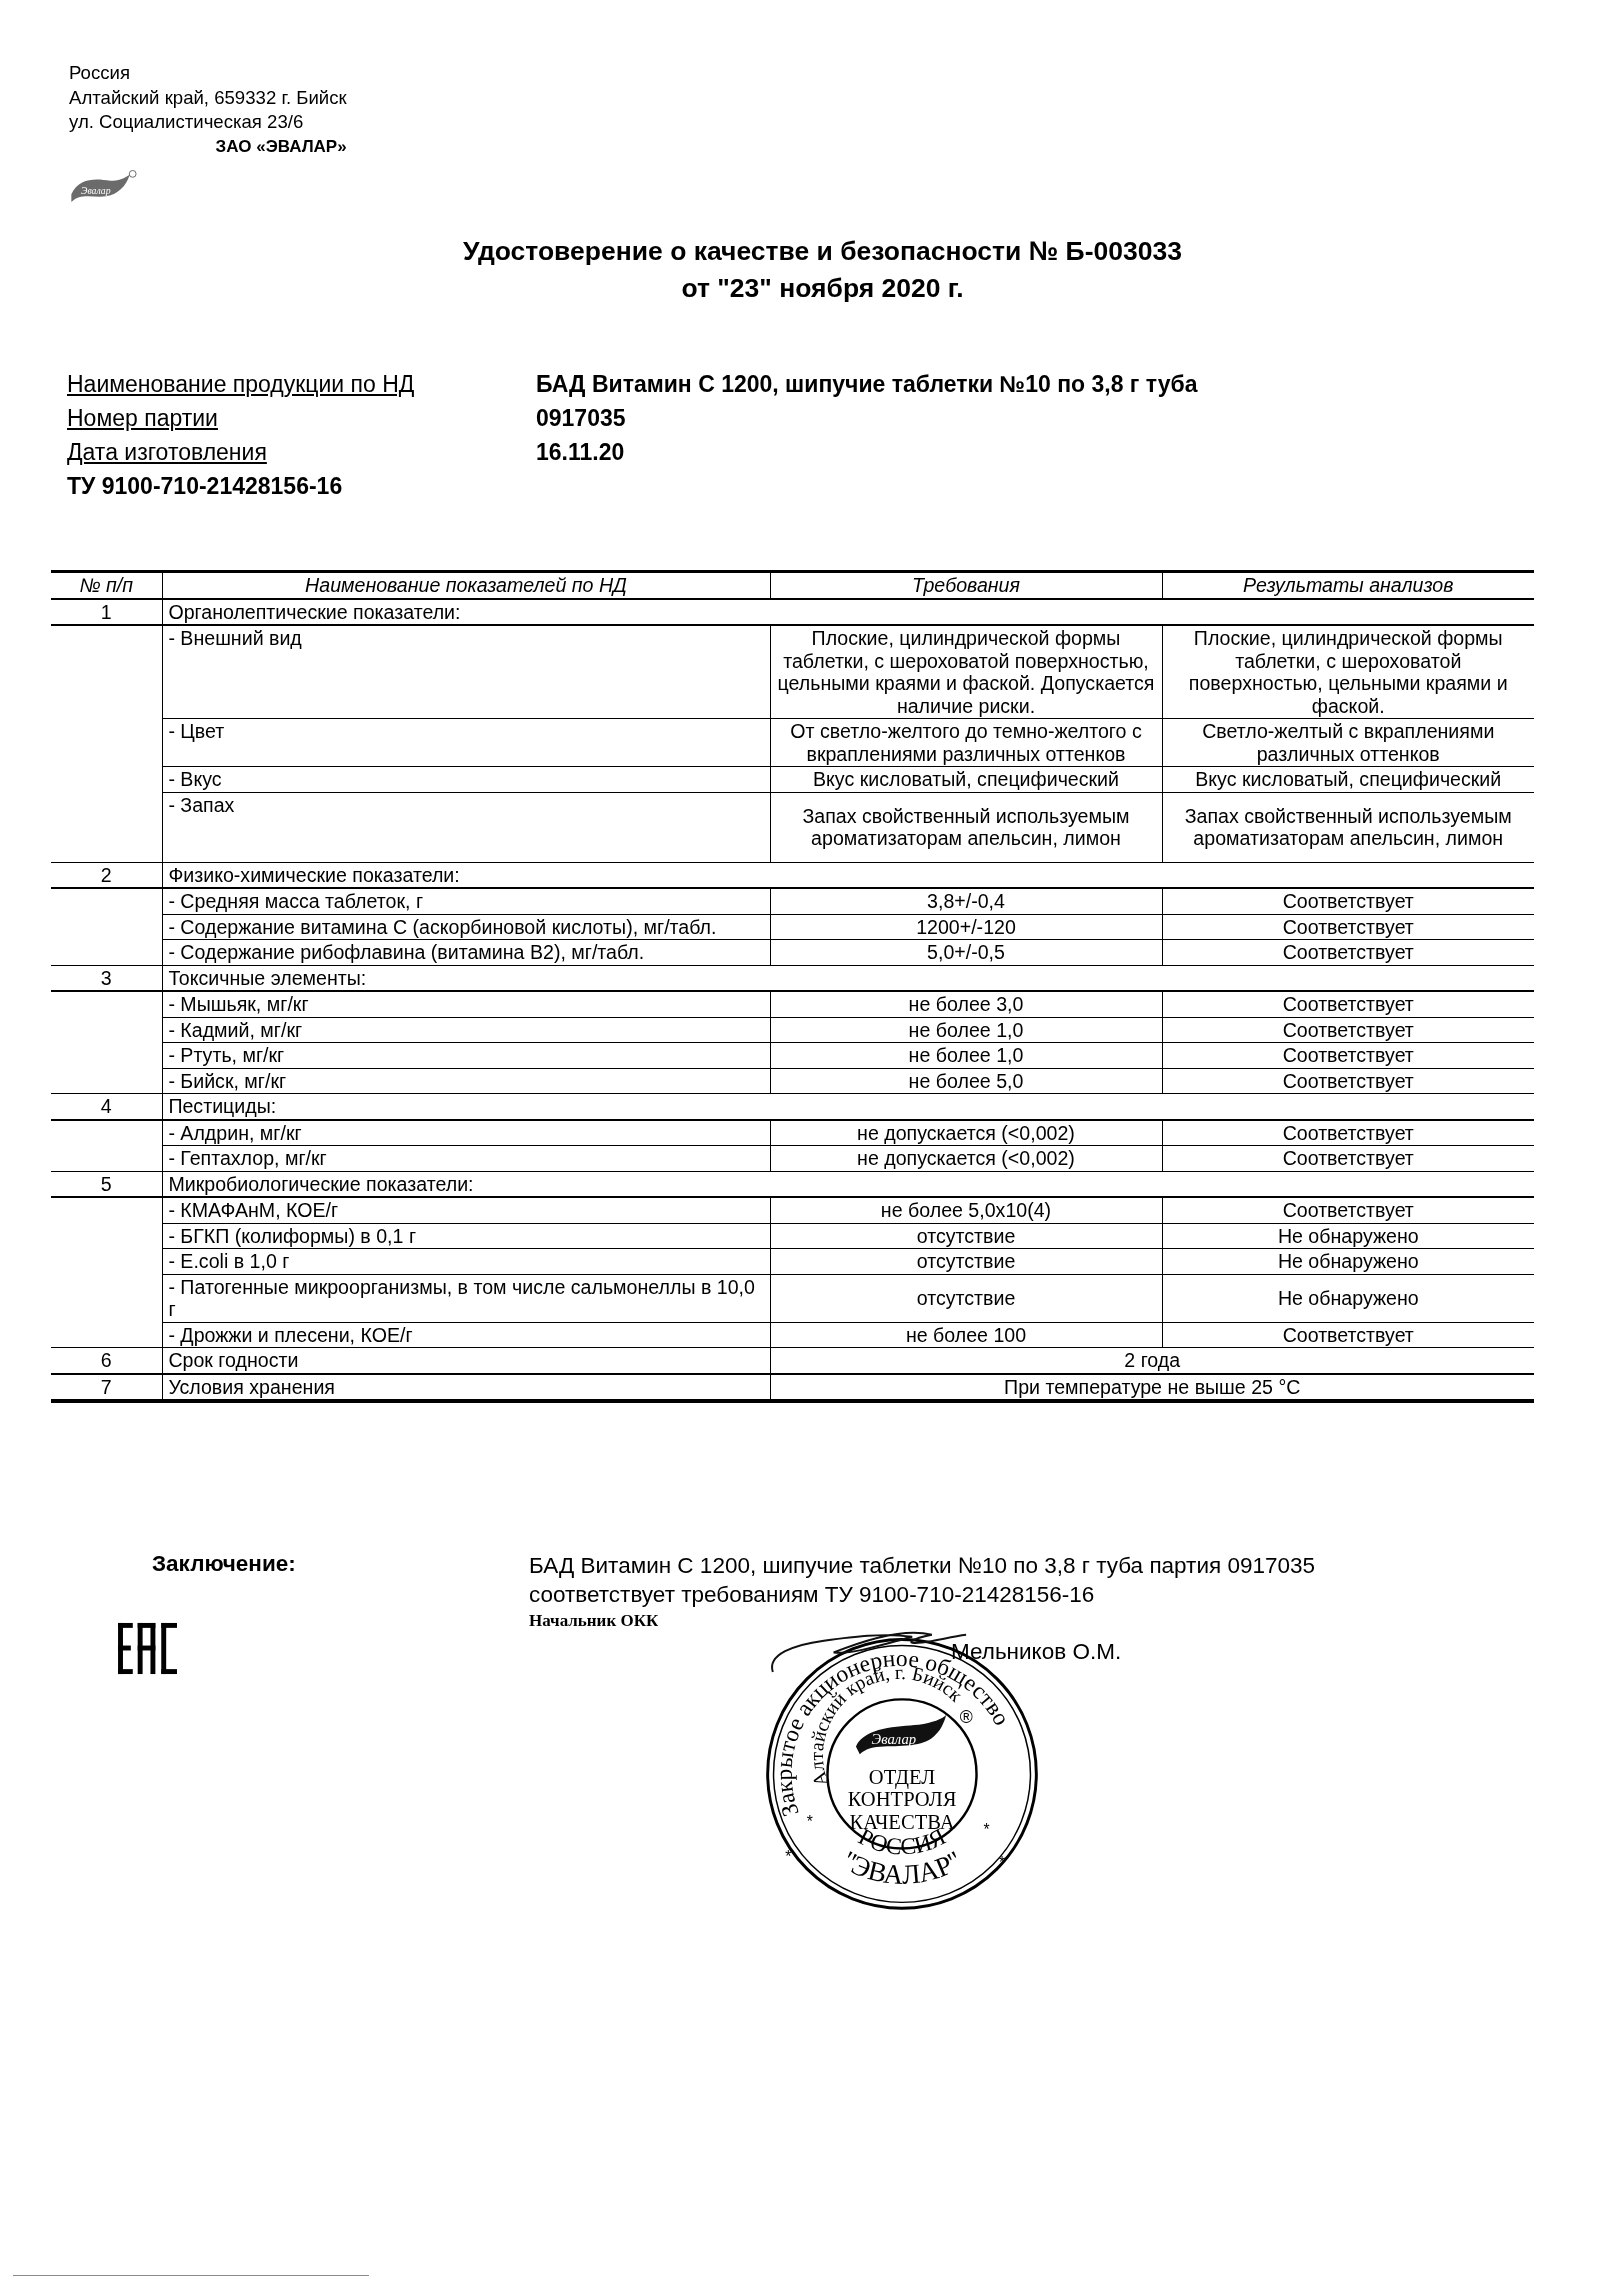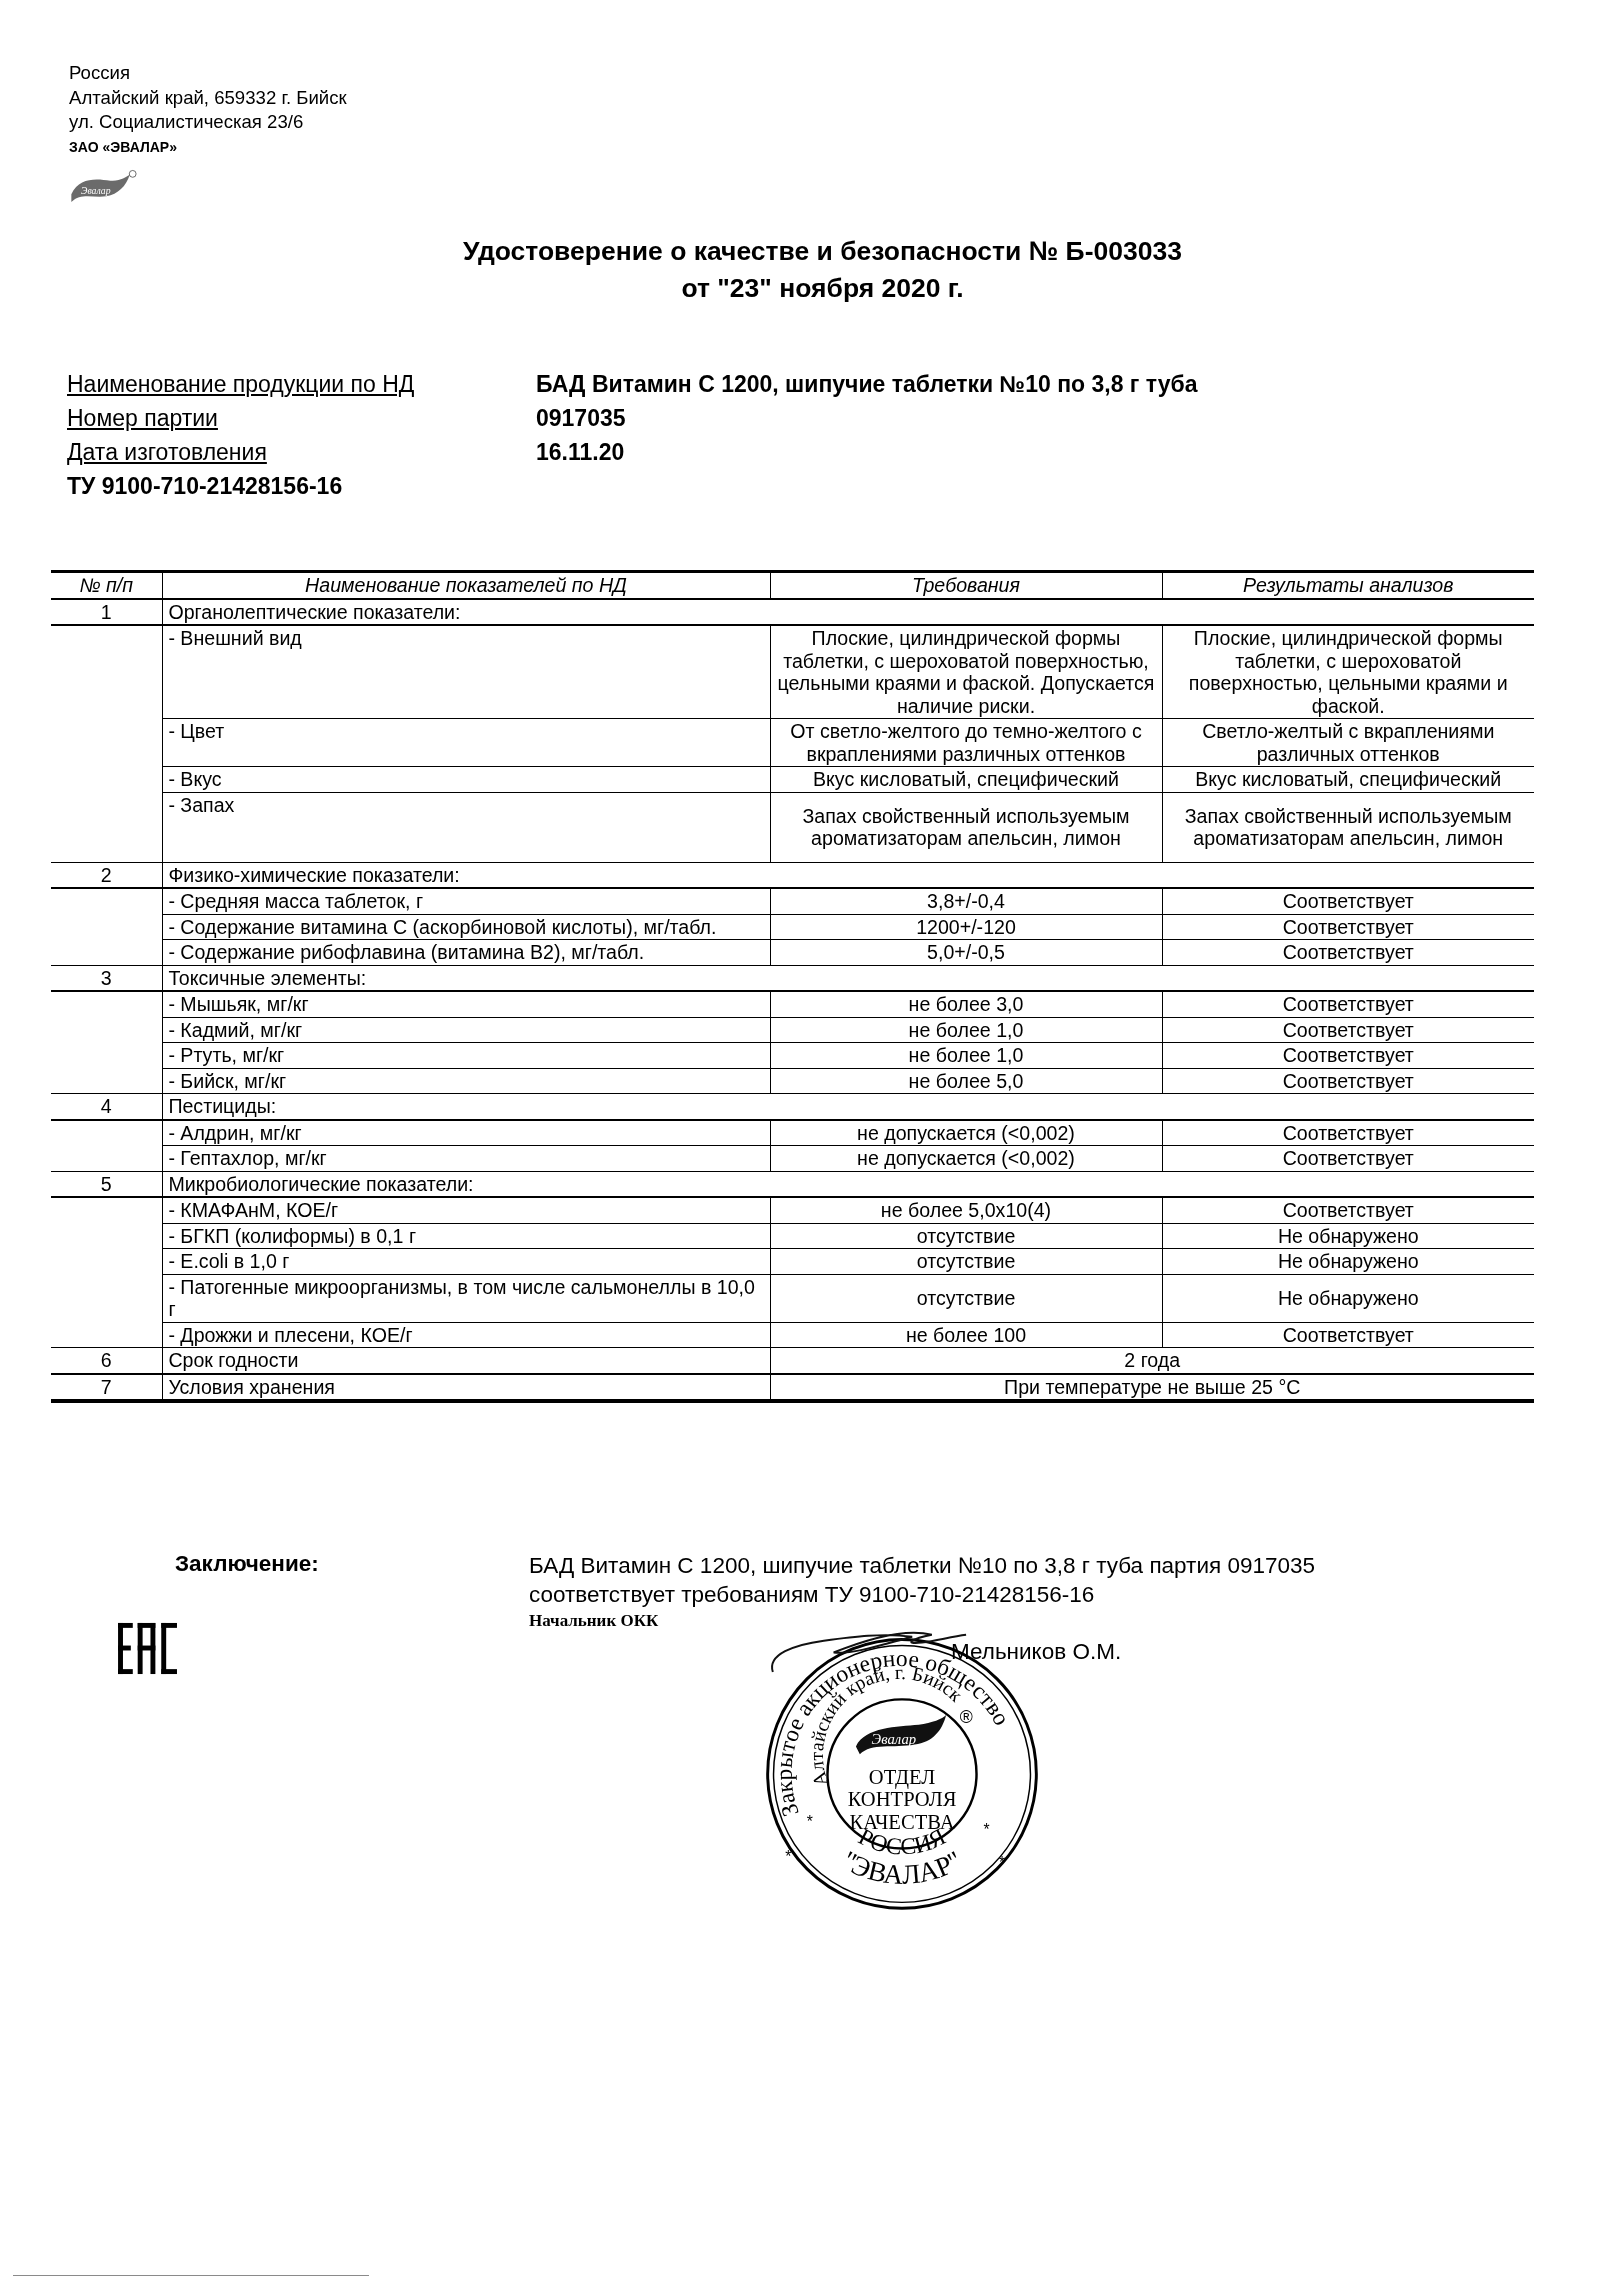--- a/index.html
+++ b/index.html
@@ -1,21 +1,21 @@
 <!DOCTYPE html>
 <html><head>
 <meta charset="utf-8">
 <style>
   html, body { margin: 0; padding: 0; background: #ffffff; }
   body { width: 1621px; height: 2294px; position: relative; overflow: hidden;
          font-family: "Liberation Sans", sans-serif; color: #000; }
   .abs { position: absolute; }
 
   .addr { left: 69px; top: 61px; font-size: 18.6px; line-height: 24.5px; }
-  .addr .company { font-weight: bold; font-size: 14px; }
+  .addr .company { font-weight: bold; font-size: 17px; text-align: right; }
   .logo-small { left: 67px; top: 169px; width: 71px; height: 37px; }
 
   .title { left: 0; width: 1621px; top: 233px; text-align: center; font-weight: bold;
            font-size: 26.5px; line-height: 37px; padding-left: 12px; }
 
   .meta { left: 67px; top: 367px; font-size: 23px; line-height: 34px; }
   .meta-row { display: flex; height: 34px; }
   .meta-label { width: 469px; text-decoration: underline; white-space: nowrap; }
   .meta-value { font-weight: bold; white-space: nowrap; }
 
@@ -25,21 +25,21 @@
   table.spec td, table.spec th { border: 1.5px solid #000; padding: 1px 5.9px; vertical-align: top; }
   table.spec thead th { font-weight: normal; font-style: italic; text-align: center; border-top: 3.9px solid #000; border-bottom: 2.9px solid #000; }
   table.spec td.num { text-align: center; border-left: none; }
   table.spec td.cen { text-align: center; vertical-align: middle; }
   table.spec tr.group td { border-bottom: 2.5px solid #000; }
   table.spec td.blank-num { border-top: none; border-bottom: none; border-left: none; }
   table.spec tr.last td { border-bottom: 4.9px solid #000; }
   table.spec th.first, table.spec td.first { border-left: none; }
   table.spec th.lastc, table.spec td.lastc { border-right: none; margin-top: 32px; }
 
-  .concl-label { left: 175px; top: 1551px; font-weight: bold; font-size: 22.5px; }
+  .concl-label { left: 152px; top: 1551px; font-weight: bold; font-size: 22.5px; }
   .concl-text { left: 529px; top: 1551px; font-size: 22.5px; line-height: 29px; }
   .head-label { left: 529px; top: 1611px; font-weight: bold; font-size: 17px; font-family: Liberation Serif, serif; }
   .head-name { left: 951px; top: 1639px; font-size: 22.5px; }
   .eac { left: 116px; top: 1621px; width: 65px; height: 55px; }
   .stamp { left: 750px; top: 1617px; width: 304px; height: 304px; }
   .signature { left: 765px; top: 1615px; width: 206px; height: 69px; }
   .footer-line { left: 12.7px; top: 2275px; width: 356px; height: 1px; background: #8a8a8a; }
 </style>
 </head>
 <body>

